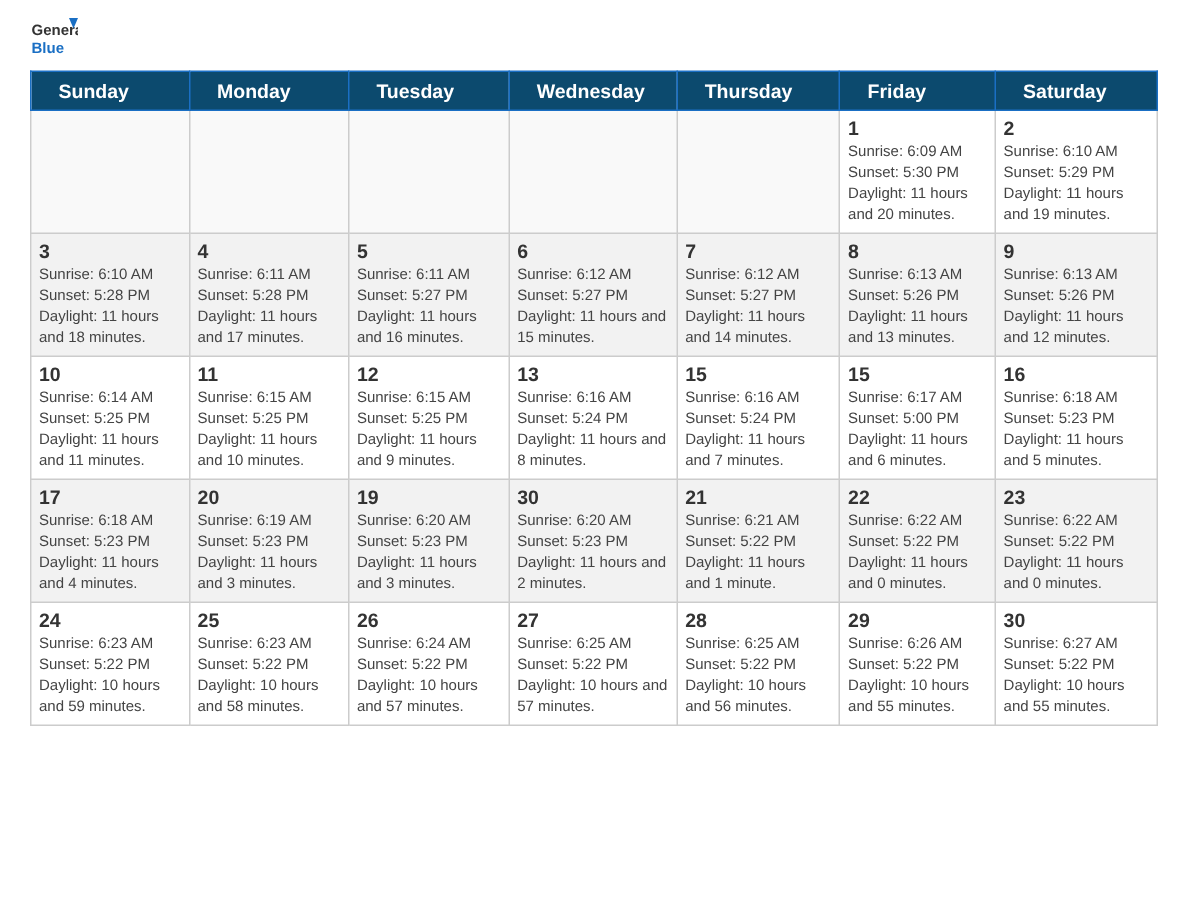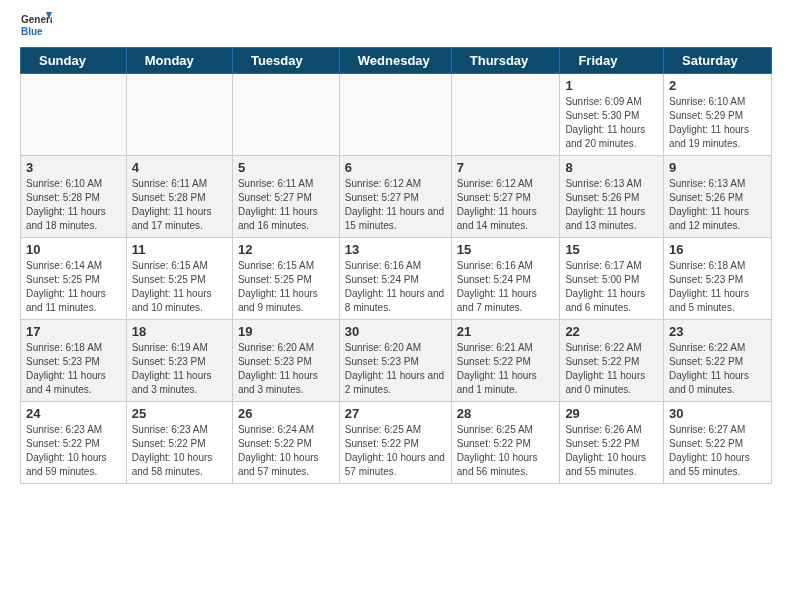--- a/index.html
+++ b/index.html
@@ -159,21 +159,21 @@
             </td>
           </tr>
           <tr>
             <td class="alt-row">
               <span class="day-num">17</span>
               <div class="day-info" style="white-space: pre-line;">Sunrise: 6:18 AM
 Sunset: 5:23 PM
 Daylight: 11 hours and 4 minutes.</div>
             </td>
             <td class="alt-row">
-              <span class="day-num">18</span>
+              <span class="day-num">20</span>
               <div class="day-info" style="white-space: pre-line;">Sunrise: 6:19 AM
 Sunset: 5:23 PM
 Daylight: 11 hours and 3 minutes.</div>
             </td>
             <td class="alt-row">
               <span class="day-num">19</span>
               <div class="day-info" style="white-space: pre-line;">Sunrise: 6:20 AM
 Sunset: 5:23 PM
 Daylight: 11 hours and 3 minutes.</div>
             </td>

